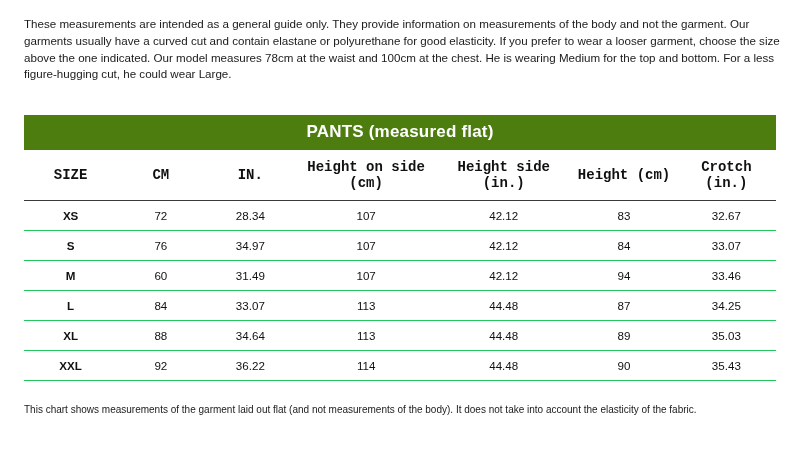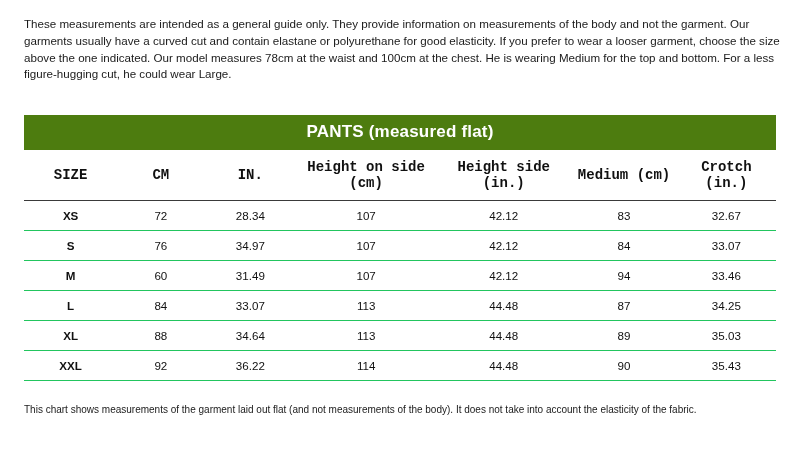--- a/index.html
+++ b/index.html
@@ -104,21 +104,21 @@
           <col class="c5">
           <col class="c6">
       </colgroup>
       <thead>
         <tr>
           <th class="col-head">SIZE</th>
           <th class="col-head">CM</th>
           <th class="col-head">IN.</th>
           <th class="col-head">Height on side (cm)</th>
           <th class="col-head">Height side (in.)</th>
-          <th class="col-head">Medium (cm)</th>
+          <th class="col-head">Height (cm)</th>
           <th class="col-head">Crotch (in.)</th>
         </tr>
       </thead>
       <tbody>
         <tr>
           <td class="size-cell">XS</td>
           <td>72</td>
           <td>28.34</td>
           <td>107</td>
           <td>42.12</td>

